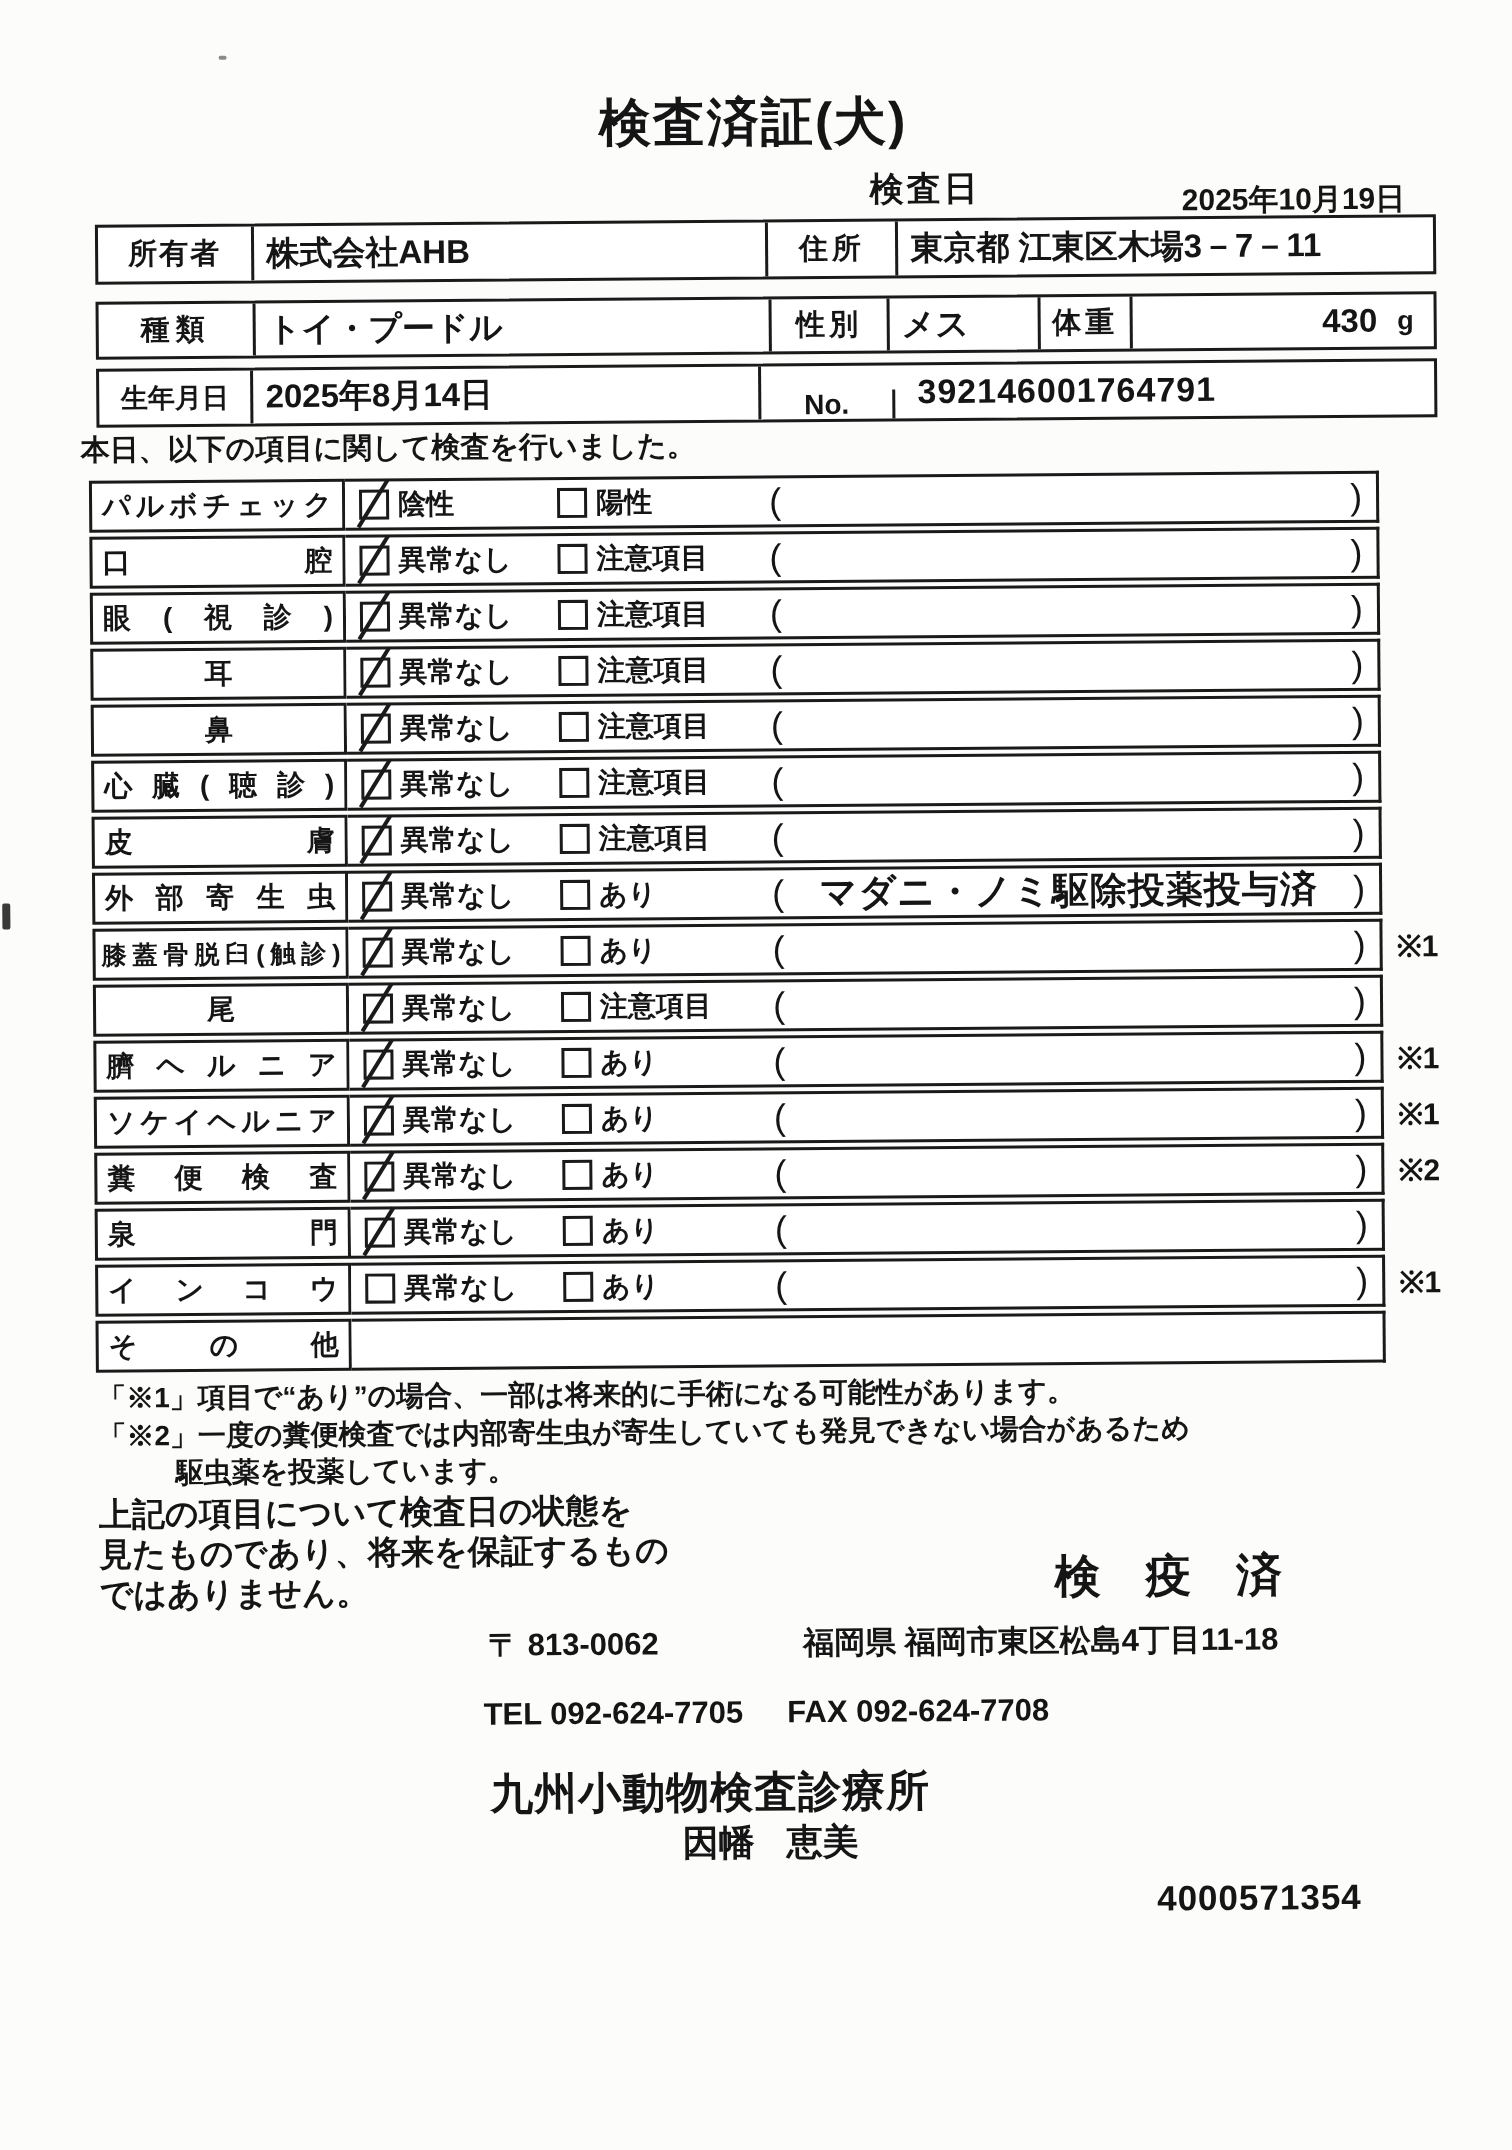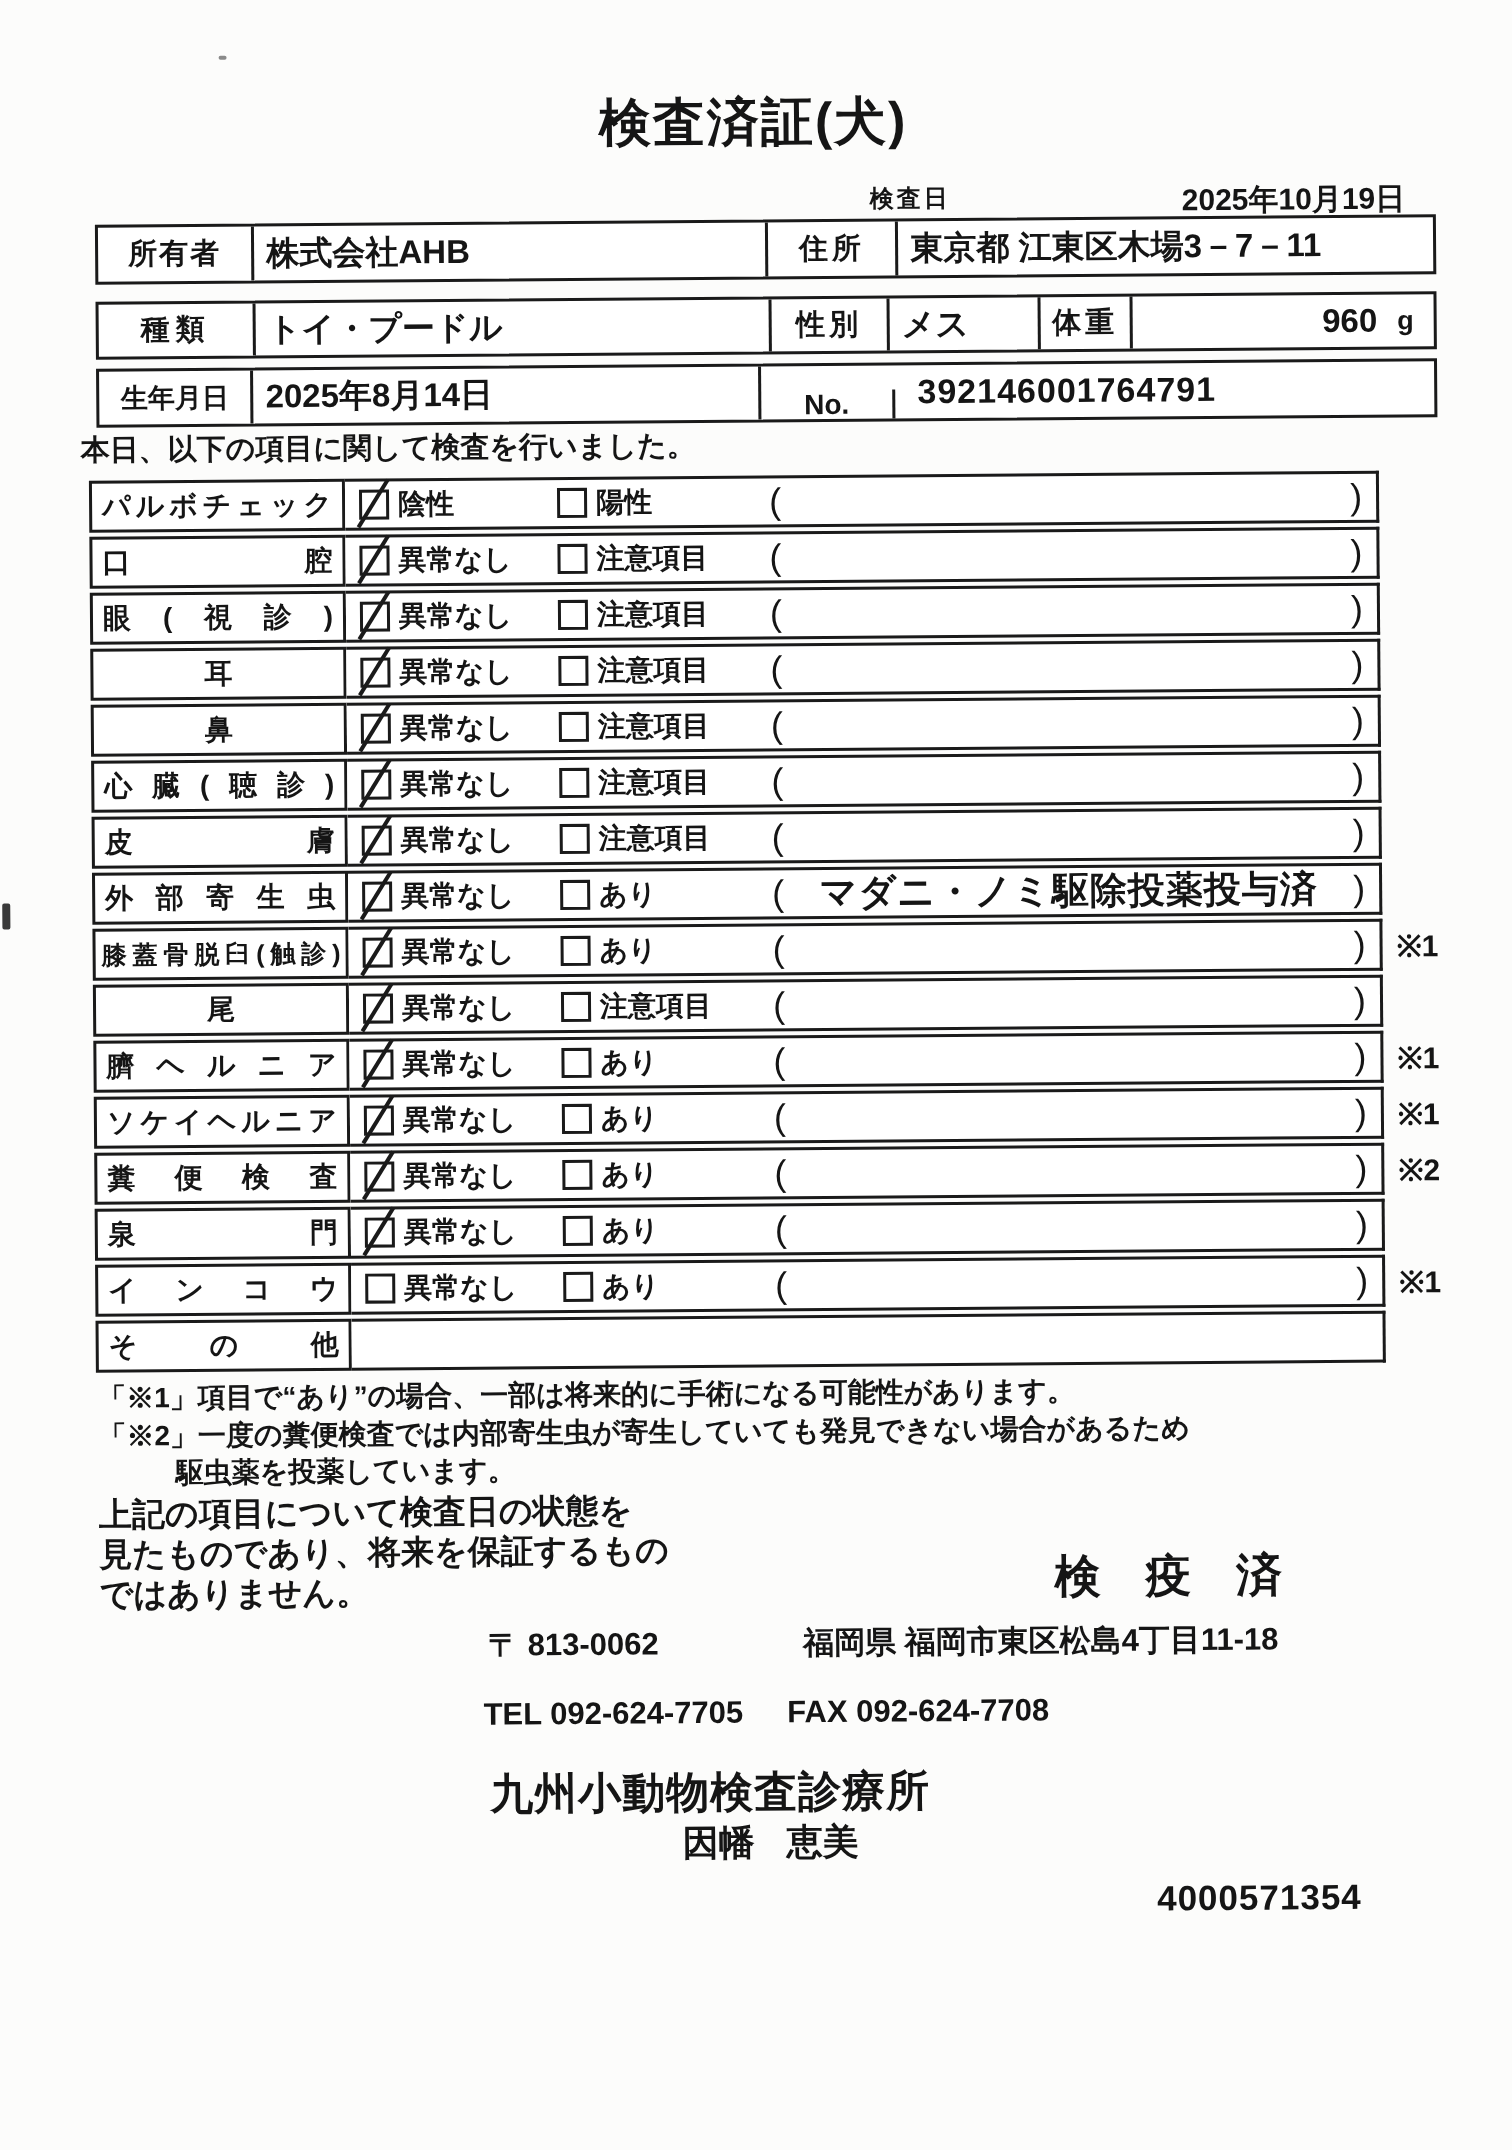--- a/index.html
+++ b/index.html
@@ -3,21 +3,21 @@
 <meta charset="utf-8">
 <style>
   html,body{margin:0;padding:0;background:#e8e8e8;}
   .paper{position:relative;width:1512px;height:2150px;background:#fcfcfb;overflow:hidden;
          font-family:Liberation Sans, sans-serif;color:#151515;}
   .doc{position:absolute;left:0;top:0;width:1512px;height:2150px;
        transform:rotate(-0.45deg);transform-origin:700px 1000px;}
   .abs{position:absolute;}
   
   .title{left:0;top:88px;width:1520px;text-align:center;font-size:52px;font-weight:700;letter-spacing:2px;}
-  .date-label{left:876px;top:184px;font-size:24px;font-weight:700;letter-spacing:3px;}
+  .date-label{left:876px;top:168px;font-size:34px;font-weight:700;letter-spacing:3px;}
   .date-value{left:1188px;top:184px;font-size:30px;font-weight:700;}
   
   .htable{display:flex;border:3px solid #1a1a1a;background:#fff;box-sizing:border-box;}
   .htable .cell{box-sizing:border-box;border-right:3px solid #1a1a1a;display:flex;align-items:center;overflow:hidden;}
   .htable .cell:last-child{border-right:none;}
   .lab{justify-content:center;font-weight:700;font-size:29px;}
   .val{padding-left:12px;font-weight:600;font-size:33px;}
   .ls2{letter-spacing:2px;} .ls4{letter-spacing:4px;} .ls6{letter-spacing:6px;}
   .weight-val{justify-content:flex-end;padding-right:14px;font-weight:600;font-size:33px;gap:20px;align-items:baseline;}
   .unit{font-size:27px;font-weight:600;}
@@ -82,21 +82,21 @@
       <div class="cell val" style="width:537px;">東京都 江東区木場3－7－11</div>
     </div>
 
     <div class="abs htable" style="left:101px;top:297px;width:1341px;height:58px;">
       <div class="cell lab ls6" style="width:157px;">種類</div>
       <div class="cell val" style="width:516px;">トイ・プードル</div>
       <div class="cell lab ls4" style="width:118px;">性別</div>
       <div class="cell val" style="width:151px;">メス</div>
       <div class="cell lab ls4" style="width:92px;">体重</div>
       <div class="cell weight-val" style="width:295px;">
-        <span>960</span>
+        <span>430</span>
         <span class="unit">g</span>
       </div>
     </div>
 
     <div class="abs htable" style="left:101px;top:364px;width:1341px;height:59px;">
       <div class="cell lab" style="width:157px;font-size:27px;">生年月日</div>
       <div class="cell val" style="width:516px;">2025年8月14日</div>
       <div class="cell lab" style="width:137px;font-size:28px;margin-top:24px;">No.</div>
       <div class="cell val num" style="width:548px;padding-left:22px;font-size:34px;">392146001764791</div>
     </div>

